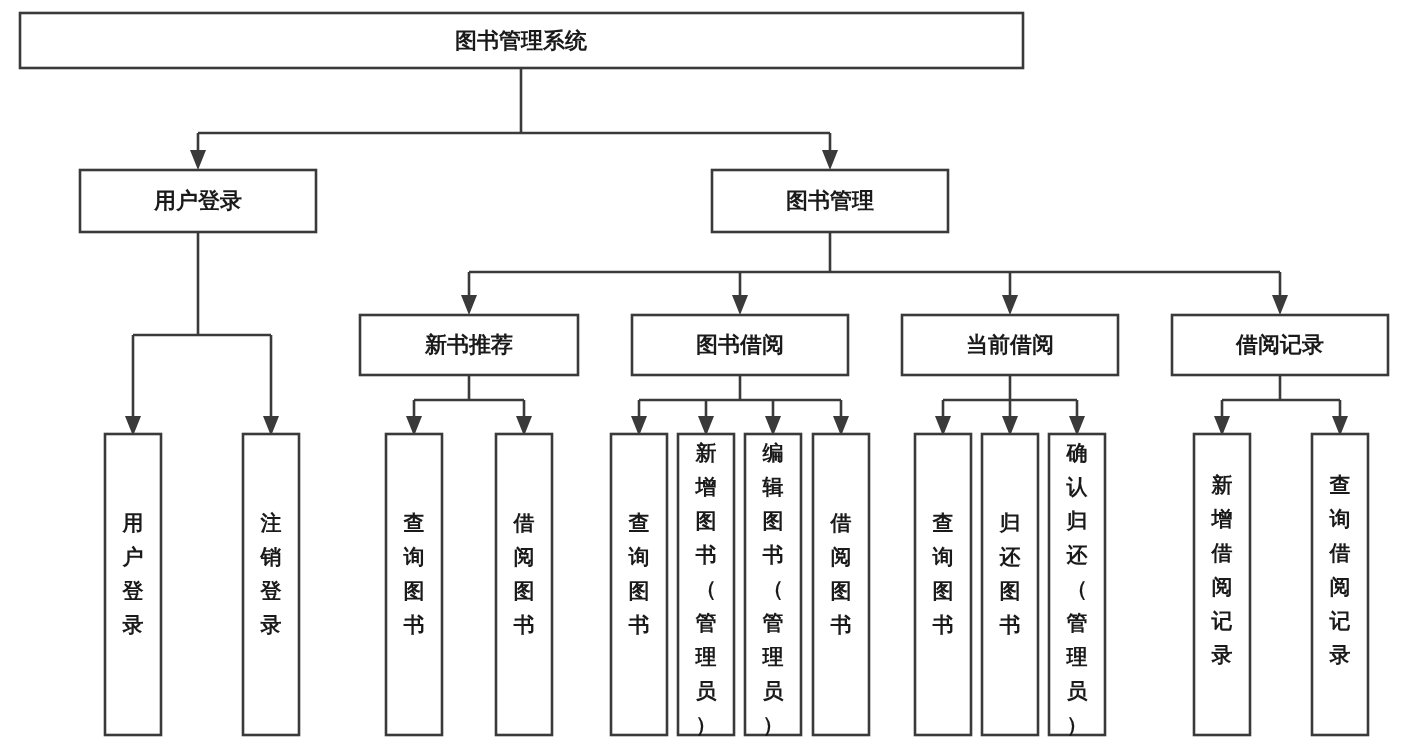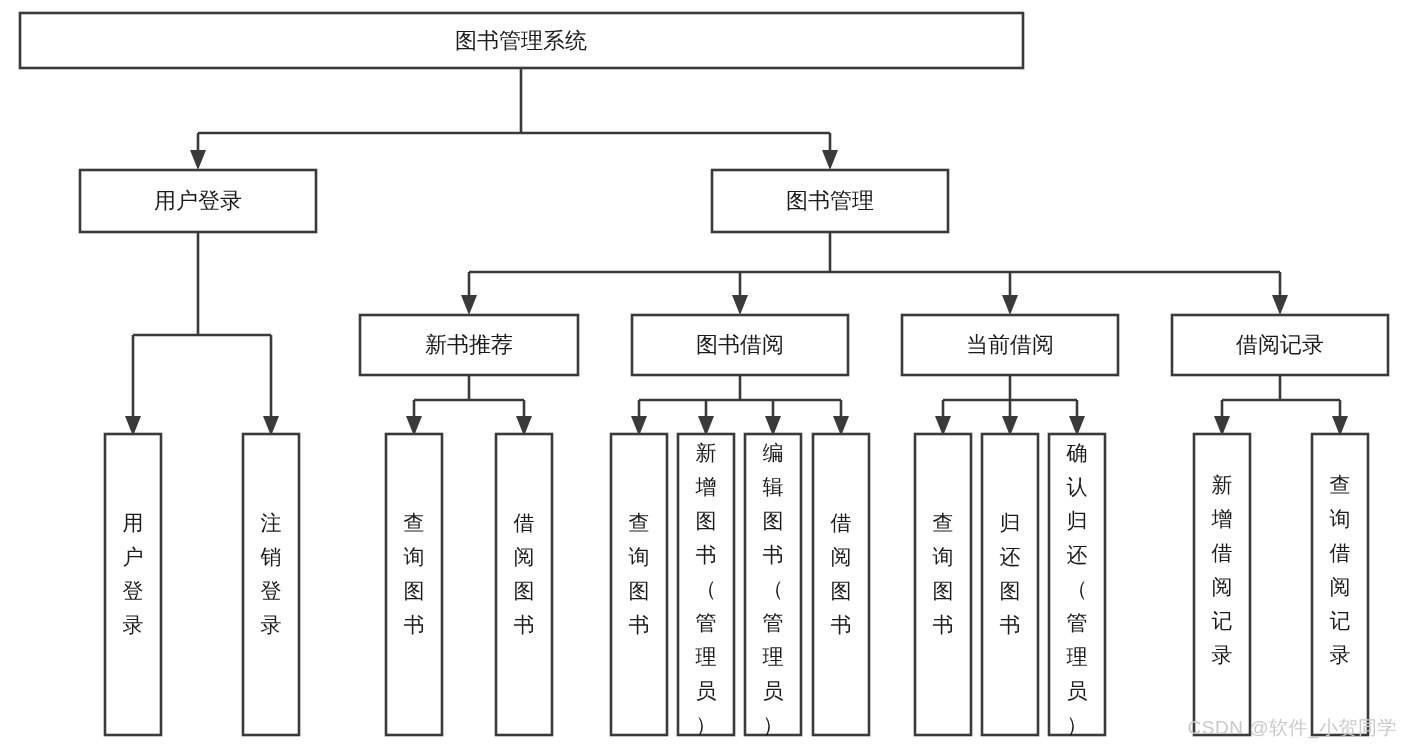--- a/index.html
+++ b/index.html
@@ -13,20 +13,21 @@
     font-family: "Liberation Sans", "DejaVu Sans", sans-serif;
     overflow: hidden;
     position: relative;
   }
   #diagram-root {
     position: absolute;
     left: 0;
     top: 0;
     width: 1405px;
     height: 747px;
+    font-weight: bold;
   }
   svg.flow {
     display: block;
     width: 1405px;
     height: 747px;
   }
   .node-rect {
     fill: #ffffff;
     stroke: #3a3a3a;
     stroke-width: 2.6;
@@ -228,14 +229,13 @@
     <g>
       <rect class="node-rect" x="1194" y="434" width="56" height="301"></rect>
       <text class="node-label-v" x="1222" y="0"><tspan x="1222" y="492">新</tspan><tspan x="1222" y="526">增</tspan><tspan x="1222" y="560">借</tspan><tspan x="1222" y="594">阅</tspan><tspan x="1222" y="628">记</tspan><tspan x="1222" y="662">录</tspan></text>
     </g>
     <g>
       <rect class="node-rect" x="1312" y="434" width="56" height="301"></rect>
       <text class="node-label-v" x="1340" y="0"><tspan x="1340" y="492">查</tspan><tspan x="1340" y="526">询</tspan><tspan x="1340" y="560">借</tspan><tspan x="1340" y="594">阅</tspan><tspan x="1340" y="628">记</tspan><tspan x="1340" y="662">录</tspan></text>
     </g>
   </svg>
 
-  <div class="watermark">CSDN @软件_小贺同学</div>
 </div>
 
 </body></html>

